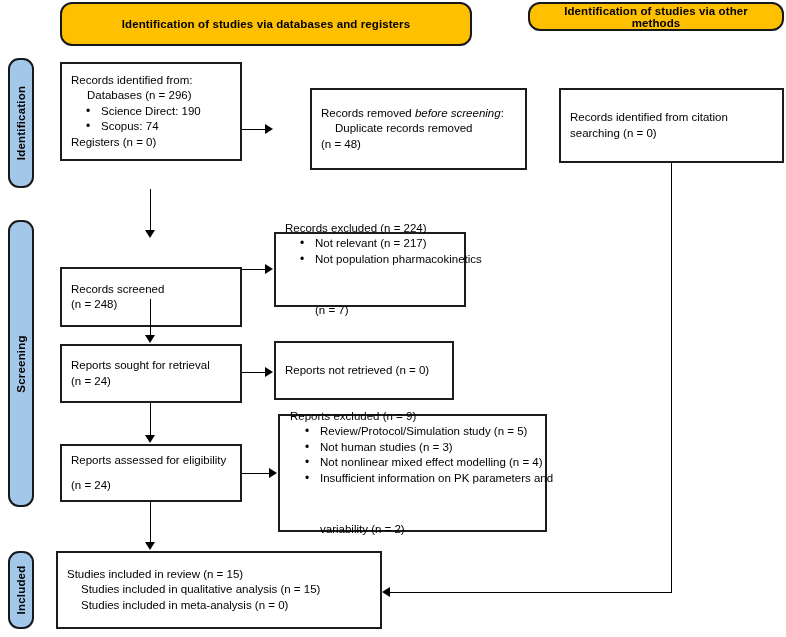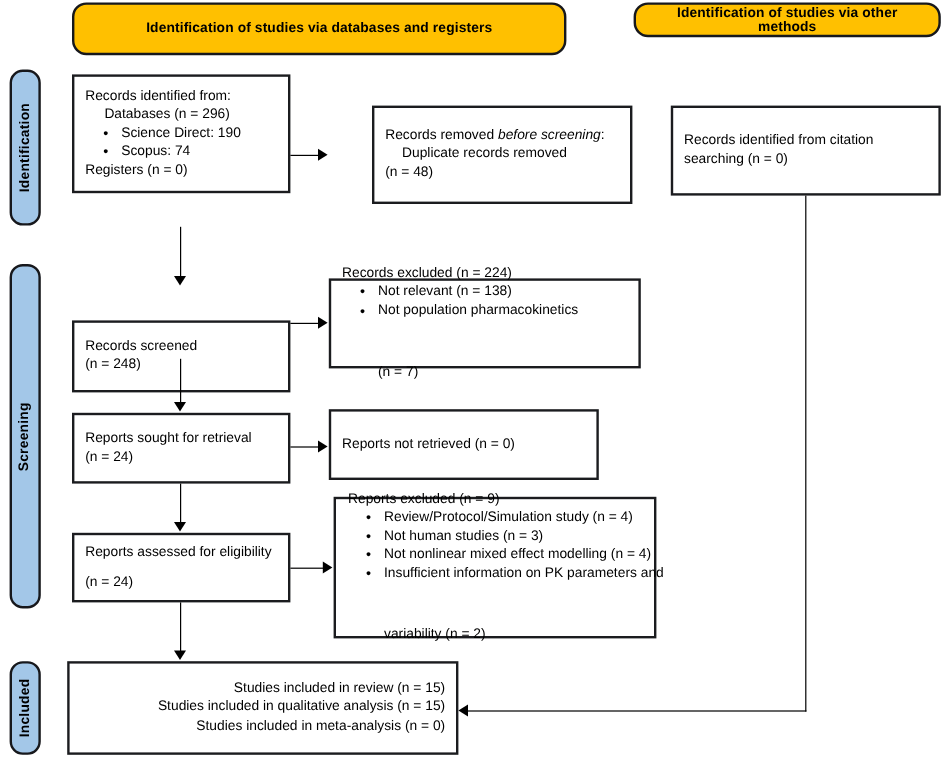--- a/index.html
+++ b/index.html
@@ -166,51 +166,51 @@
   <div class="node" style="left:559px; top:88px; width:225px; height:75px;">
     <div class="ln">Records identified from citation</div>
     <div class="ln">searching (n = 0)</div>
   </div>
 
   <div class="node" style="left:60px; top:239px; width:182px; height:60px;margin-top:28px;">
     <div class="ln">Records screened</div>
     <div class="ln">(n = 248)</div>
   </div>
 
-  <div class="node" style="left:274px; top:232px; width:260px; height:75px;">
+  <div class="node" style="left:274px; top:232px; width:192px; height:75px;">
     <div class="ln">Records excluded (n = 224)</div>
-    <div class="ln bullet-line">Not relevant (n = 138)</div>
+    <div class="ln bullet-line">Not relevant (n = 217)</div>
     <div class="ln bullet-line">Not population pharmacokinetics</div>
     <div class="ln bullet-cont">(n = 7)</div>
   </div>
 
   <div class="node" style="left:60px; top:344px; width:182px; height:59px;">
     <div class="ln">Reports sought for retrieval</div>
     <div class="ln">(n = 24)</div>
   </div>
 
-  <div class="node" style="left:274px; top:341px; width:225px; height:59px;">
+  <div class="node" style="left:274px; top:341px; width:180px; height:59px;">
     <div class="ln">Reports not retrieved (n = 0)</div>
   </div>
 
   <div class="node" style="left:60px; top:444px; width:182px; height:58px;justify-content:space-between;">
     <div class="ln">Reports assessed for eligibility</div>
     <div class="ln">(n = 24)</div>
   </div>
 
   <div class="node" style="left:278px; top:414px; width:269px; height:118px;padding-left:10px;">
     <div class="ln">Reports excluded (n = 9)</div>
-    <div class="ln bullet-line">Review/Protocol/Simulation study (n = 4)</div>
+    <div class="ln bullet-line">Review/Protocol/Simulation study (n = 5)</div>
     <div class="ln bullet-line">Not human studies (n = 3)</div>
     <div class="ln bullet-line">Not nonlinear mixed effect modelling (n = 4)</div>
     <div class="ln bullet-line">Insufficient information on PK parameters and</div>
     <div class="ln bullet-cont">variability (n = 2)</div>
   </div>
 
-  <div class="node" style="left:56px; top:551px; width:326px; height:78px;align-items:flex-end;">
+  <div class="node" style="left:56px; top:551px; width:326px; height:78px;">
     <div class="ln">Studies included in review (n = 15)</div>
     <div class="ln indent2">Studies included in qualitative analysis (n = 15)</div>
     <div class="ln indent2">Studies included in meta-analysis (n = 0)</div>
   </div>
 
   <div class="vline" style="left:150px; top:189px; height:42px;"></div>
   <div class="arrow-down" style="left:145px; top:230px;"></div>
 
   <div class="hline" style="left:242px; top:129px; width:24px;"></div>
   <div class="arrow-right" style="left:265px; top:124px;"></div>

